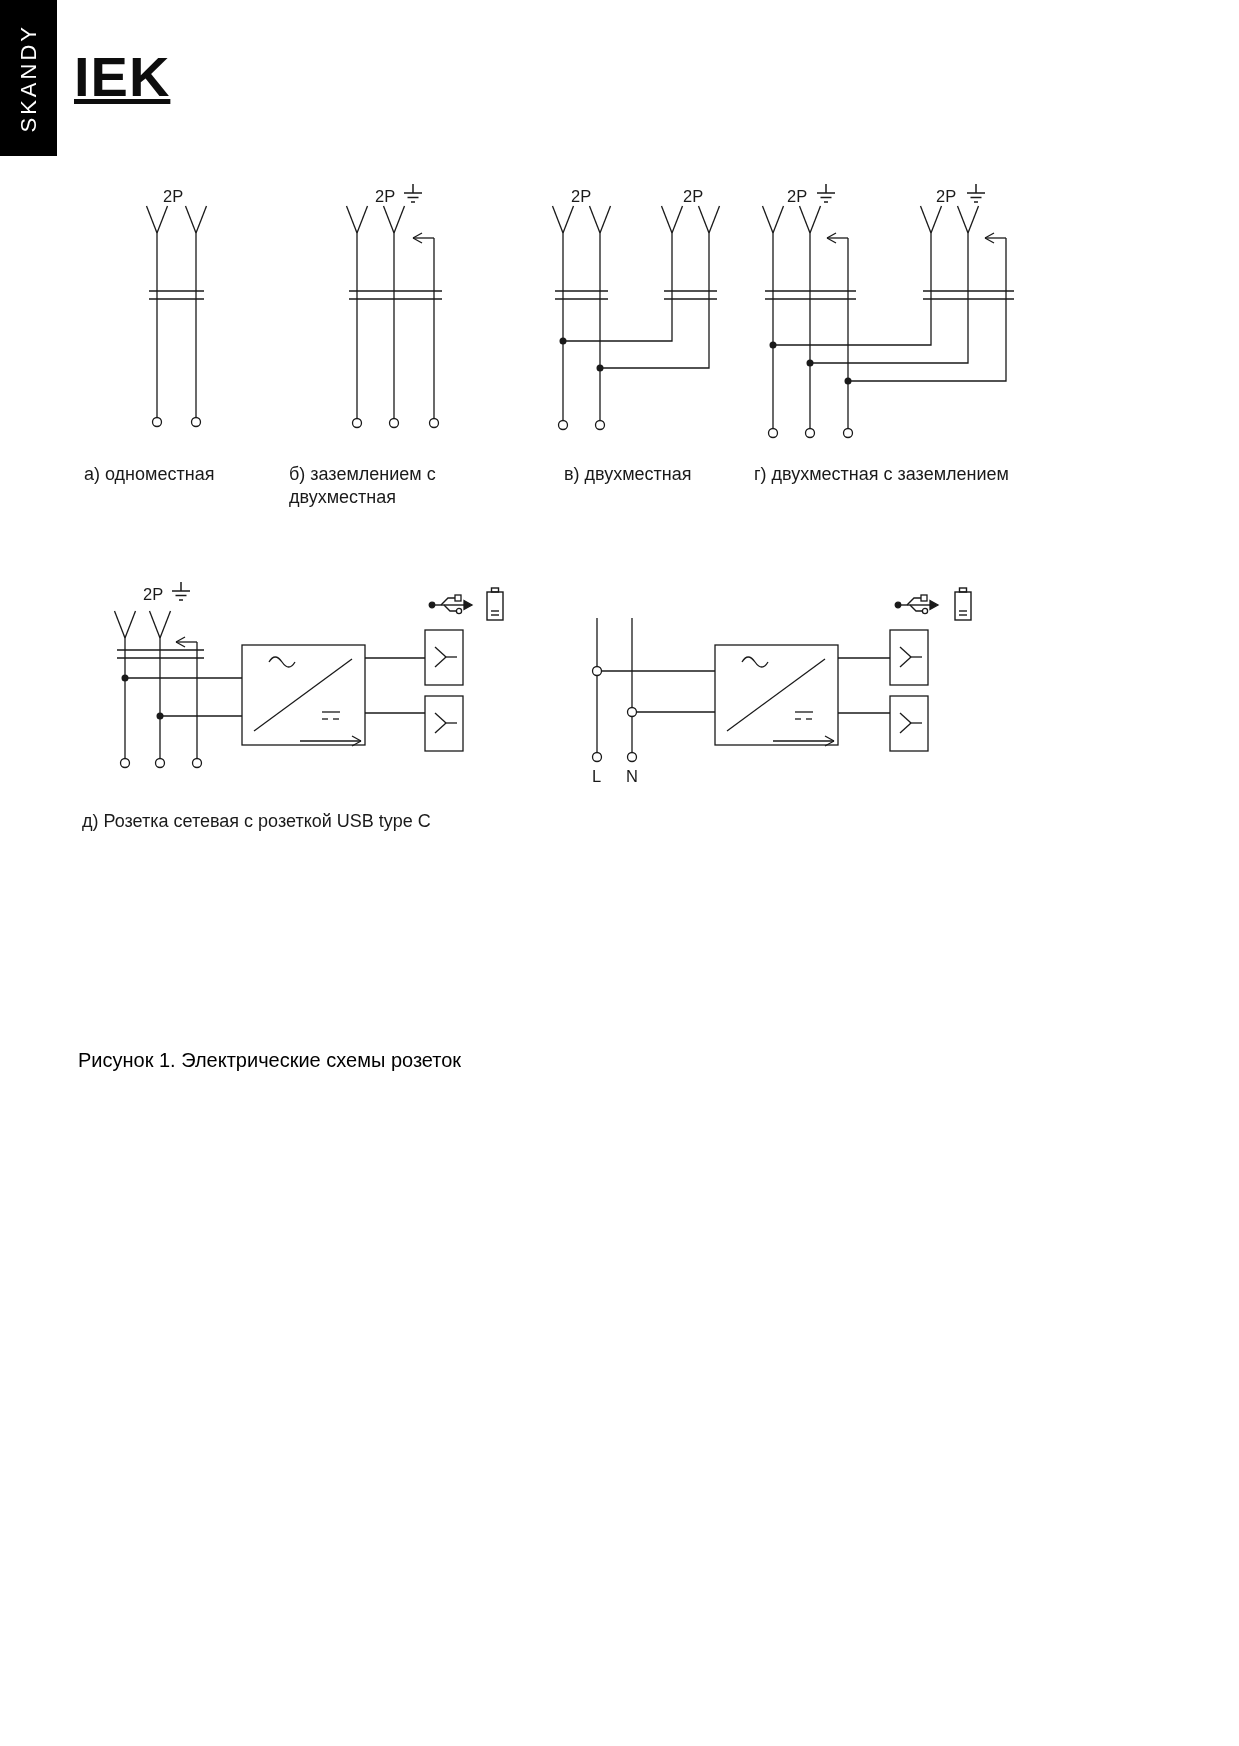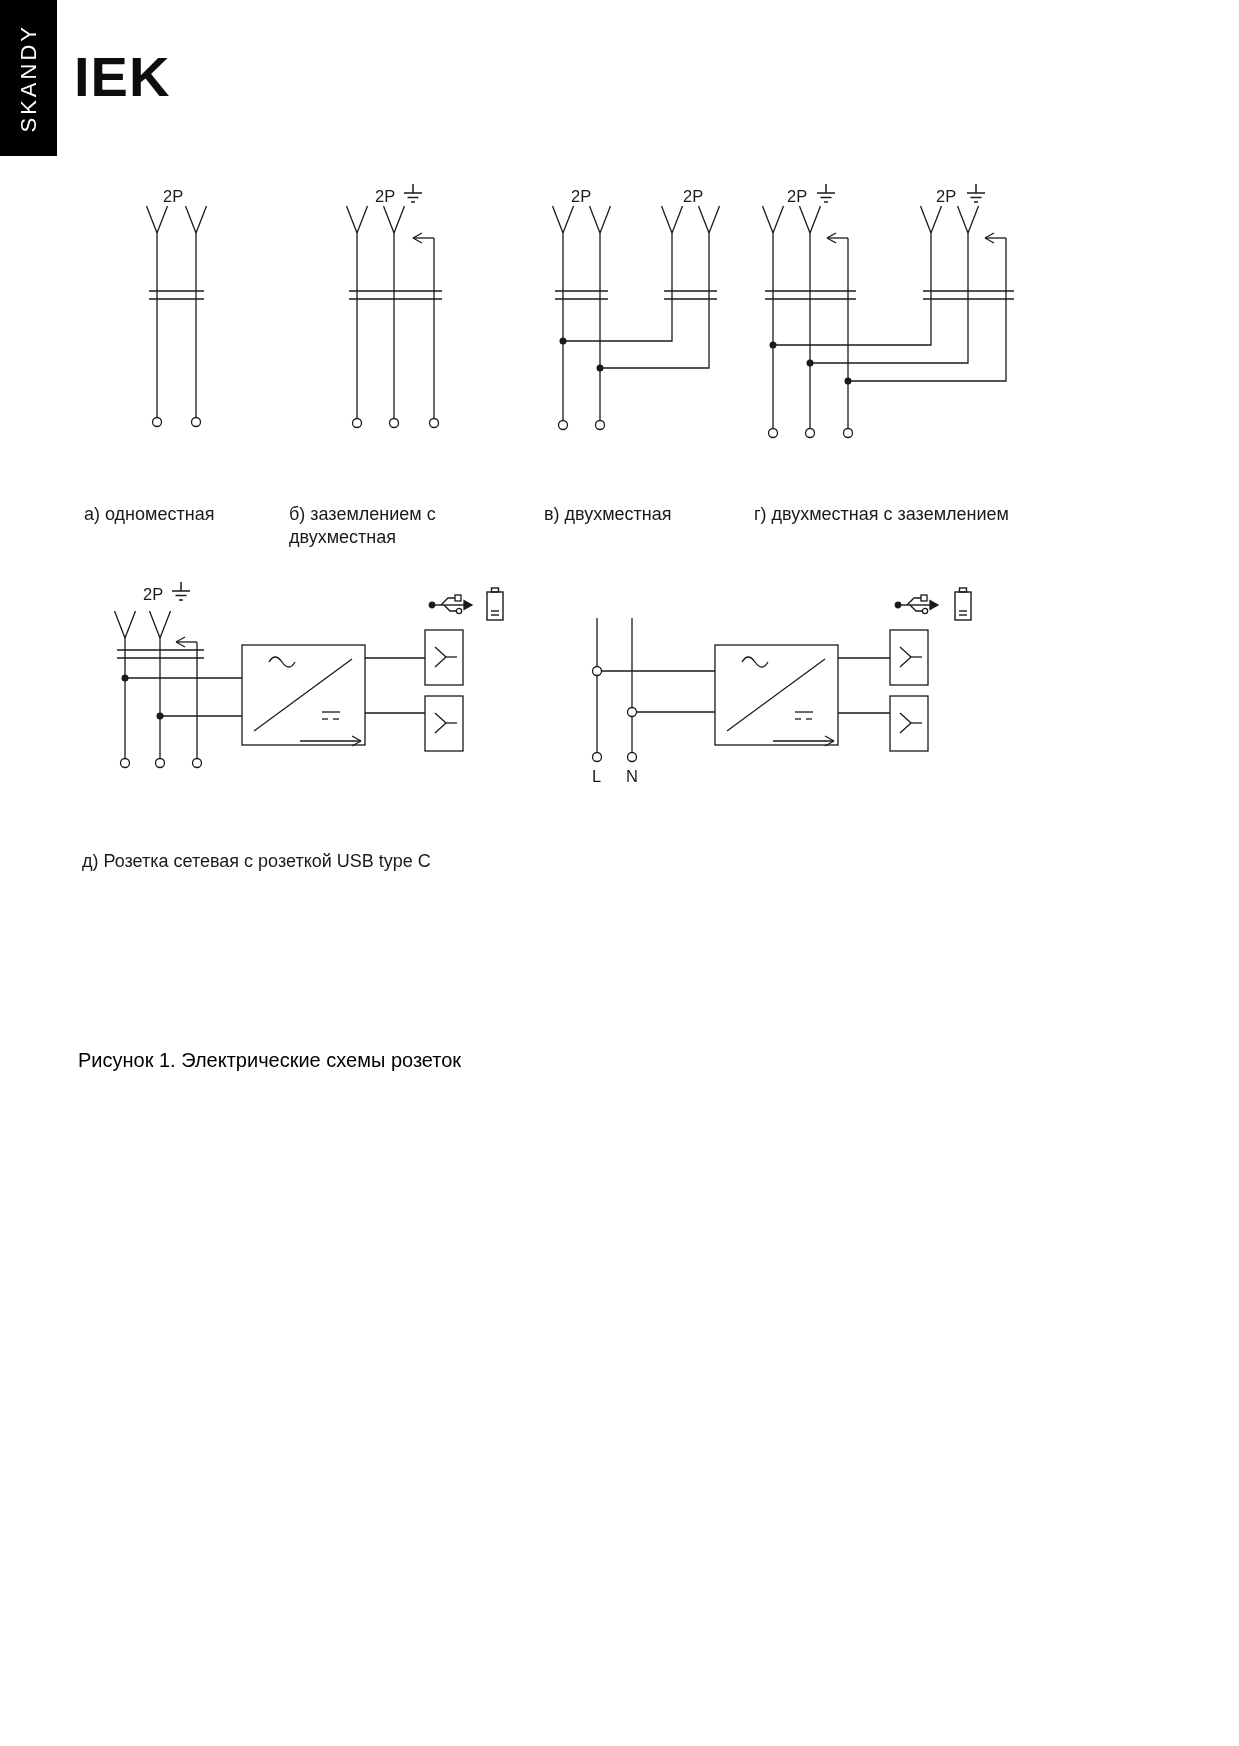--- a/index.html
+++ b/index.html
@@ -6,29 +6,29 @@
   html,body { background:#ffffff; }
   body { font-family:"Liberation Sans", sans-serif; color:#1a1a1a; }
   .page { position:relative; width:1239px; height:1746px; background:#fff; overflow:hidden; }
 
   .side-tab { position:absolute; left:0; top:0; width:57px; height:156px; background:#000;
               display:flex; align-items:center; justify-content:center; }
   .side-tab span { writing-mode:vertical-rl; transform:rotate(180deg); color:#fff;
                    font-size:22px; letter-spacing:3px; font-weight:400; }
 
   .logo { position:absolute; left:74px; top:44px; font-size:56px; font-weight:900;
-          color:#0d0d0d; letter-spacing:1px; }
+          color:#0d0d0d; letter-spacing:1px;text-decoration:underline; }
 
   svg.art { position:absolute; left:0; top:0; }
   .ink { stroke:#1a1a1a; stroke-width:1.3; fill:none; }
   .term { fill:#ffffff; stroke:#1a1a1a; stroke-width:1.3; }
   .dot { fill:#1a1a1a; stroke:none; }
 
   .lbl { position:absolute; font-size:16.5px; color:#1a1a1a; }
-  .cap { position:absolute; font-size:18px; color:#1a1a1a; line-height:1.25;margin-top:40px; }
+  .cap { position:absolute; font-size:18px; color:#1a1a1a; line-height:1.25; }
   .fig-cap { position:absolute; font-size:20px; color:#000000; }
 </style>
 </head>
 <body>
 
 <div class="page">
 
   <div class="side-tab">
     <span>SKANDY</span>
   </div>
@@ -217,19 +217,19 @@
   <div class="lbl" style="left:936px; top:187px">2P</div>
   <div class="lbl" style="left:143px; top:585px">2P</div>
   <div class="lbl" style="left:592px; top:767px">L</div>
   <div class="lbl" style="left:626px; top:767px">N</div>
 
   <div class="cap" style="left:84px; top:463px">а) одноместная</div>
   <div class="cap" style="left:289px; top:463px">
     <div>б) заземлением с</div>
     <div>двухместная</div>
   </div>
-  <div class="cap" style="left:544px; top:463px">в) двухместная</div>
+  <div class="cap" style="left:564px; top:463px">в) двухместная</div>
   <div class="cap" style="left:754px; top:463px">г) двухместная с заземлением</div>
   <div class="cap" style="left:82px; top:810px">д) Розетка сетевая с розеткой USB type C</div>
 
   <div class="fig-cap" style="left:78px; top:1049px">Рисунок 1. Электрические схемы розеток</div>
 
 </div>
 
 </body></html>

